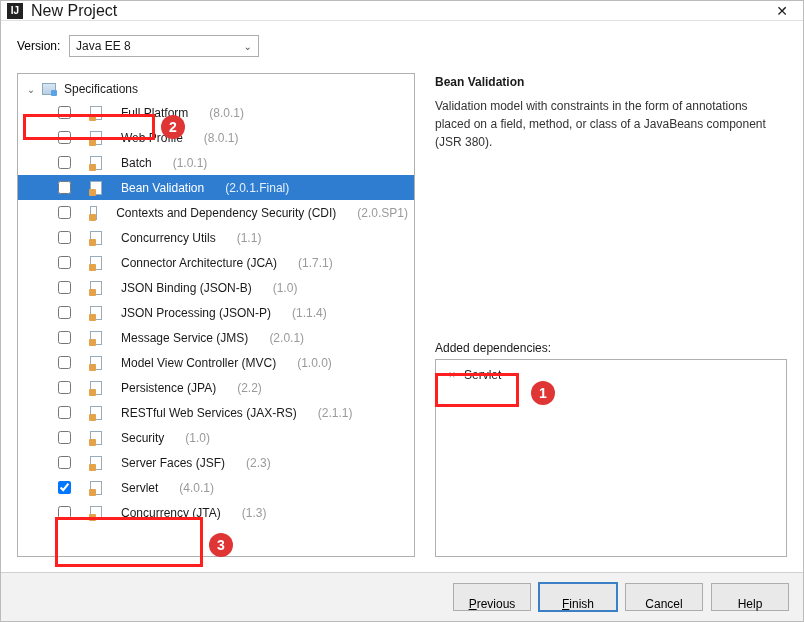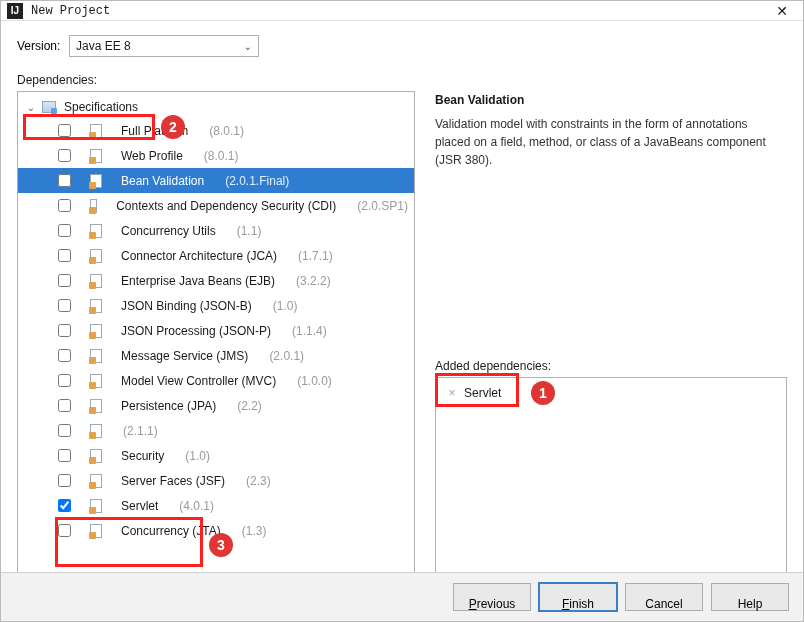--- a/index.html
+++ b/index.html
@@ -25,21 +25,21 @@
   }
   .titlebar .app-icon {
     width: 16px; height: 16px;
     background: #222;
     color: #fff;
     font-size: 10px;
     display: flex; align-items: center; justify-content: center;
     margin-right: 8px;
     font-weight: bold;
   }
-  .titlebar .title { flex: 1; font-size: 12px; font-family: Liberation Mono, monospace; }
+  .titlebar .title { flex: 1; font-size: 16px; }
   .titlebar .close {
     width: 30px; height: 28px;
     display: flex; align-items: center; justify-content: center;
     font-size: 14px;
     cursor: pointer;
   }
 
   .content {
     padding: 14px 16px 0 16px;
   }
@@ -231,21 +231,20 @@
 <div class="content">
 
   <div class="row-version">
     <label>Version:</label>
     <div class="combo">
       <span>Java EE 8</span>
       <span class="chev">⌄</span>
     </div>
   </div>
 
-  <div class="deps-label">Dependencies:</div>
 
   <div class="main-area">
 
     <div class="tree-panel" id="tree-panel">
       <div class="tree-root">
         <span class="arrow">⌄</span>
         <span class="folder-icon"></span>
         <span>Specifications</span>
       </div>
       <div id="tree-items">
@@ -254,20 +253,26 @@
             <span class="file-icon"></span>
             <span class="name">Full Platform</span>
             <span class="dim"> (8.0.1)</span>
           </div>
           <div class="tree-item">
             <input type="checkbox" style="">
             <span class="file-icon"></span>
             <span class="name">Web Profile</span>
             <span class="dim"> (8.0.1)</span>
           </div>
+          <div class="tree-item">
+            <input type="checkbox" style="">
+            <span class="file-icon"></span>
+            <span class="name">Batch</span>
+            <span class="dim"> (1.0.1)</span>
+          </div>
           <div class="tree-item selected">
             <input type="checkbox" style="">
             <span class="file-icon"></span>
             <span class="name">Bean Validation</span>
             <span class="dim"> (2.0.1.Final)</span>
           </div>
           <div class="tree-item">
             <input type="checkbox" style="">
             <span class="file-icon"></span>
             <span class="name">Contexts and Dependency Security (CDI)</span>
@@ -281,26 +286,20 @@
           </div>
           <div class="tree-item">
             <input type="checkbox" style="">
             <span class="file-icon"></span>
             <span class="name">Connector Architecture (JCA)</span>
             <span class="dim"> (1.7.1)</span>
           </div>
           <div class="tree-item">
             <input type="checkbox" style="">
             <span class="file-icon"></span>
-            <span class="name">Enterprise Java Beans (EJB)</span>
-            <span class="dim"> (3.2.2)</span>
-          </div>
-          <div class="tree-item">
-            <input type="checkbox" style="">
-            <span class="file-icon"></span>
             <span class="name">JSON Binding (JSON-B)</span>
             <span class="dim"> (1.0)</span>
           </div>
           <div class="tree-item">
             <input type="checkbox" style="">
             <span class="file-icon"></span>
             <span class="name">JSON Processing (JSON-P)</span>
             <span class="dim"> (1.1.4)</span>
           </div>
           <div class="tree-item">
@@ -317,20 +316,21 @@
           </div>
           <div class="tree-item">
             <input type="checkbox" style="">
             <span class="file-icon"></span>
             <span class="name">Persistence (JPA)</span>
             <span class="dim"> (2.2)</span>
           </div>
           <div class="tree-item">
             <input type="checkbox" style="">
             <span class="file-icon"></span>
+            <span class="name">RESTful Web Services (JAX-RS)</span>
             <span class="dim"> (2.1.1)</span>
           </div>
           <div class="tree-item">
             <input type="checkbox" style="">
             <span class="file-icon"></span>
             <span class="name">Security</span>
             <span class="dim"> (1.0)</span>
           </div>
           <div class="tree-item">
             <input type="checkbox" style="">

